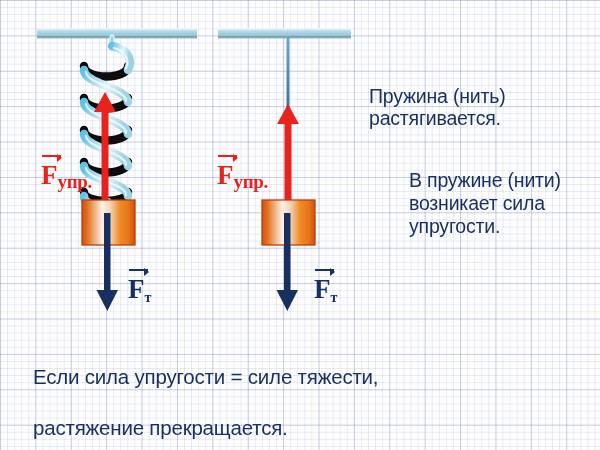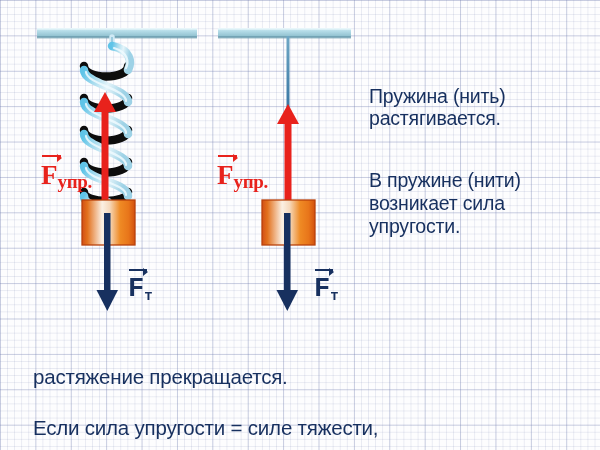--- a/index.html
+++ b/index.html
@@ -42,21 +42,21 @@
     line-height: 1.16;
     letter-spacing: -0.2px;
     white-space: pre-line;
   }
   #right-text {
     left: 369px;
     top: 62px;
     width: 228px;
     font-size: 19.5px;
   }
-  #right-text .blk2 { margin-top: 17px; }
+  #right-text .blk2 { margin-top: 17px; margin-left: 40px; }
   #bottom-text {
     left: 33px;
     top: 338px;
     width: 548px;
     font-size: 20.5px;
     line-height: 1.25;
   }
 
   
   .flabel {
@@ -90,21 +90,21 @@
   .flabel .sub {
     font-size: 19px;
     vertical-align: -0.22em;
     letter-spacing: -0.3px;
   }
   .flabel .subsmall {
     font-size: 14px;
     vertical-align: -0.30em;
   }
   .fe { color: #e8221c; }
-  .fg { color: #17305f; font-family: Liberation Mono, monospace; }
+  .fg { color: #17305f; }
   #label-fe-left  { left: 41px;  top: 160px; }
   #label-fe-right { left: 217px; top: 160px; }
   #label-fg-left  { left: 128px; top: 274px; }
   #label-fg-right { left: 314px; top: 274px; }
 </style>
 </head>
 <body>
 
 <div id="stage">
 
@@ -224,17 +224,17 @@
   <div class="flabel fg" id="label-fg-left"><span class="vecwrap"><span class="vecbar"></span><span class="bigF">F</span></span><span class="subsmall">т</span></div>
 
   <div class="flabel fg" id="label-fg-right"><span class="vecwrap"><span class="vecbar"></span><span class="bigF">F</span></span><span class="subsmall">т</span></div>
 
   <div class="para" id="right-text">
     <div class="blk1">Пружина (нить) растягивается.</div>
     <div class="blk2">В пружине (нити) возникает сила упругости.</div>
   </div>
 
   <div class="para" id="bottom-text">
+    <div>Если сила упругости = силе тяжести,</div>
     <div>растяжение прекращается.</div>
-    <div>Если сила упругости = силе тяжести,</div>
   </div>
 
 </div>
 
 </body></html>

